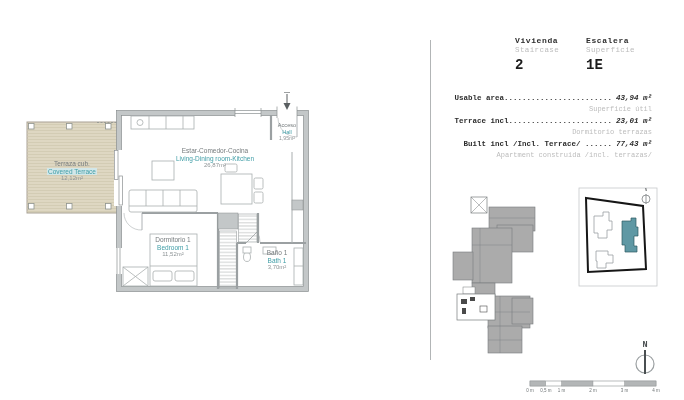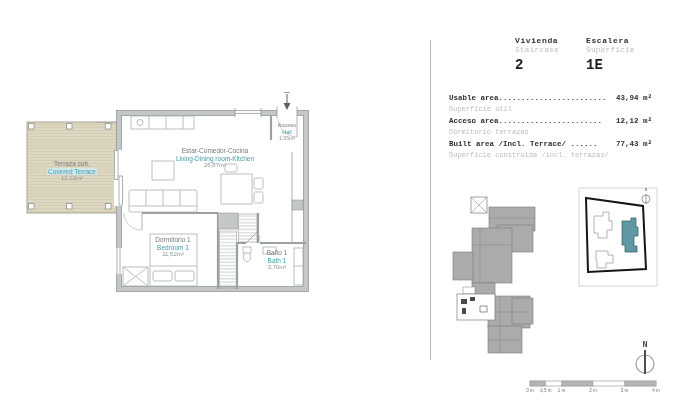--- a/index.html
+++ b/index.html
@@ -16,24 +16,24 @@
   .room-label.small .es, .room-label.small .en { font-size:5.6px; }
   .room-label.small .ar { font-size:5.2px; }
   .room-label .hl { background:#d2e7e9; padding:0 1px; }
 
   
   .hdr-col { position:absolute; top:36px; font-family:"Liberation Mono", monospace; }
   .hdr-es { font-size:8px; font-weight:bold; color:#2e2e2e; letter-spacing:.6px; }
   .hdr-en { font-size:7.5px; color:#bcbcbc; letter-spacing:.4px; margin-top:1px; }
   .hdr-val { font-size:14px; font-weight:bold; color:#1c1c1c; margin-top:3px; }
 
-  .areas { position:absolute; left:449px; top:93px; width:203px; font-family:"Liberation Mono", monospace; }
+  .areas { position:absolute; left:449px; top:93px; width:203px; font-family:"Liberation Mono", monospace;text-align:right; }
   .area-main { display:flex; font-size:7.5px; font-weight:bold; color:#2e2e2e; line-height:11px; white-space:nowrap; }
   .area-main .lbl { overflow:hidden; flex:1; }
-  .area-main .val { margin-left:4px; }
+  .area-main .val { margin-left:4px;font-style:italic; }
   .area-sub { font-size:7px; color:#bcbcbc; line-height:11px; margin-bottom:1px; white-space:nowrap; overflow:hidden; }
 
   .sb-label { position:absolute; top:388px; transform:translateX(-50%); font-size:4.5px; color:#6f7476; }
   .n-label   { position:absolute; left:645px; top:340px; transform:translateX(-50%); font-size:8.5px; font-weight:bold; color:#4a4f51; font-family:"Liberation Mono", monospace; }
   .n-label-sm{ position:absolute; left:646px; top:188px; transform:translateX(-50%); font-size:3.5px; color:#4a4f51; }
 </style>
 </head>
 <body>
 
 <div class="page">
@@ -261,29 +261,29 @@
     <div class="hdr-val">1E</div>
   </div>
 
   <div class="areas">
     <div class="area-main">
       <span class="lbl">Usable area........................</span>
       <span class="val">43,94 m²</span>
     </div>
     <div class="area-sub">Superficie útil</div>
     <div class="area-main">
-      <span class="lbl">Acceso area.......................</span>
-      <span class="val">12,12 m²</span>
+      <span class="lbl">Terrace incl.......................</span>
+      <span class="val">23,01 m²</span>
     </div>
     <div class="area-sub">Dormitorio terrazas</div>
     <div class="area-main">
-      <span class="lbl">Built area /Incl. Terrace/ ......</span>
+      <span class="lbl">Built incl /Incl. Terrace/ ......</span>
       <span class="val">77,43 m²</span>
     </div>
-    <div class="area-sub">Superficie construida /incl. terrazas/</div>
+    <div class="area-sub">Apartment construida /incl. terrazas/</div>
   </div>
 
   <div class="n-label">N</div>
   <div class="n-label-sm">N</div>
 
   <div class="sb-label" style="left:530px;">0 m</div>
   <div class="sb-label" style="left:546px;">0,5 m</div>
   <div class="sb-label" style="left:561.5px;">1 m</div>
   <div class="sb-label" style="left:593px;">2 m</div>
   <div class="sb-label" style="left:624.5px;">3 m</div>

